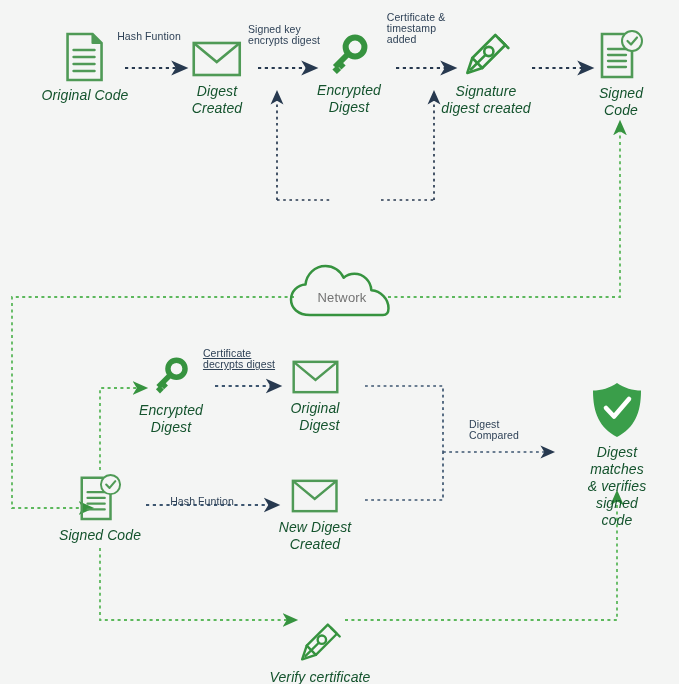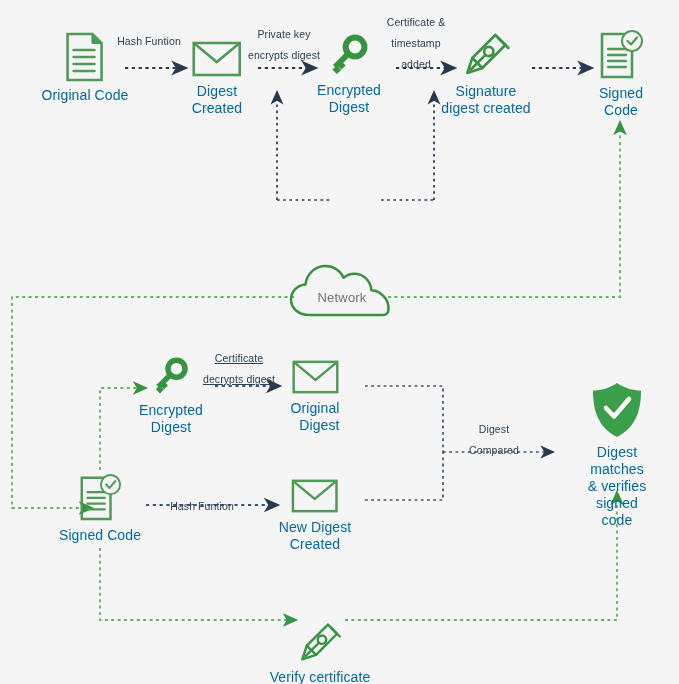--- a/index.html
+++ b/index.html
@@ -9,34 +9,34 @@
     font-family:"Liberation Sans", sans-serif;
     overflow:hidden;
     position:relative;
   }
   #stage{position:absolute;left:0;top:0;width:679px;height:684px;}
   #wires{position:absolute;left:0;top:0;width:679px;height:684px;pointer-events:none;}
 
   .node{position:absolute;transform:translateX(-50%);text-align:center;}
   .node .ico{display:block;margin:0 auto;}
   .lbl{
-    color:#0369a1;
+    color:#14532d;
     font-size:13.5px;
     line-height:16.5px;
     margin-top:5px;
     white-space:pre-line;
     letter-spacing:.1px;
+    font-style:italic;
   }
   .lbl.big{font-size:14px;line-height:17px;}
   .edge-lbl{
     position:absolute;transform:translateX(-50%);
     color:#2f4257;
     font-size:10.5px;
-    line-height:21px;
-    text-align:center;
+    line-height:11px;
     white-space:pre-line;
     letter-spacing:.1px;
   }
   .cloud-lbl{
     position:absolute;transform:translate(-50%,-50%);
     color:#737373;font-size:13px;letter-spacing:.2px;
   }
 </style>
 </head>
 <body>
@@ -153,21 +153,21 @@
           <line x1="11" y1="39" x2="29" y2="39"></line>
       </g>
       <circle cx="35" cy="13" r="10" fill="#f4f5f4" stroke="#4f9a56" stroke-width="2"></circle>
       <path d="M30.5,13 L34,16.5 L40,9.5" fill="none" stroke="#4f9a56" stroke-width="2.2" stroke-linecap="round" stroke-linejoin="round"></path>
     </svg>
     <div class="lbl big">Signed Code</div>
   </div>
 
 
   <div class="edge-lbl" style="left:149px;top:31px;">Hash Funtion</div>
-  <div class="edge-lbl" style="left:284px;top:24px;">Private key
+  <div class="edge-lbl" style="left:284px;top:24px;">Signed key
 encrypts digest</div>
   <div class="edge-lbl" style="left:416px;top:12px;">Certificate &amp;
 timestamp
 added</div>
 
   <div style="position:absolute;left:288px;top:262px;">
     <svg width="106" height="60" viewBox="0 0 106 60">
       <path d="M22,53 C10,53 3,46 3,37.5 C3,29.5 9.5,23 17.5,22.6
                C18.5,12 27,4 37.5,4 C45.5,4 52.5,8.8 55.6,15.8
                C58.5,13.3 62.2,11.8 66.4,11.8 C75.6,11.8 83,19.2 83.3,28.3

